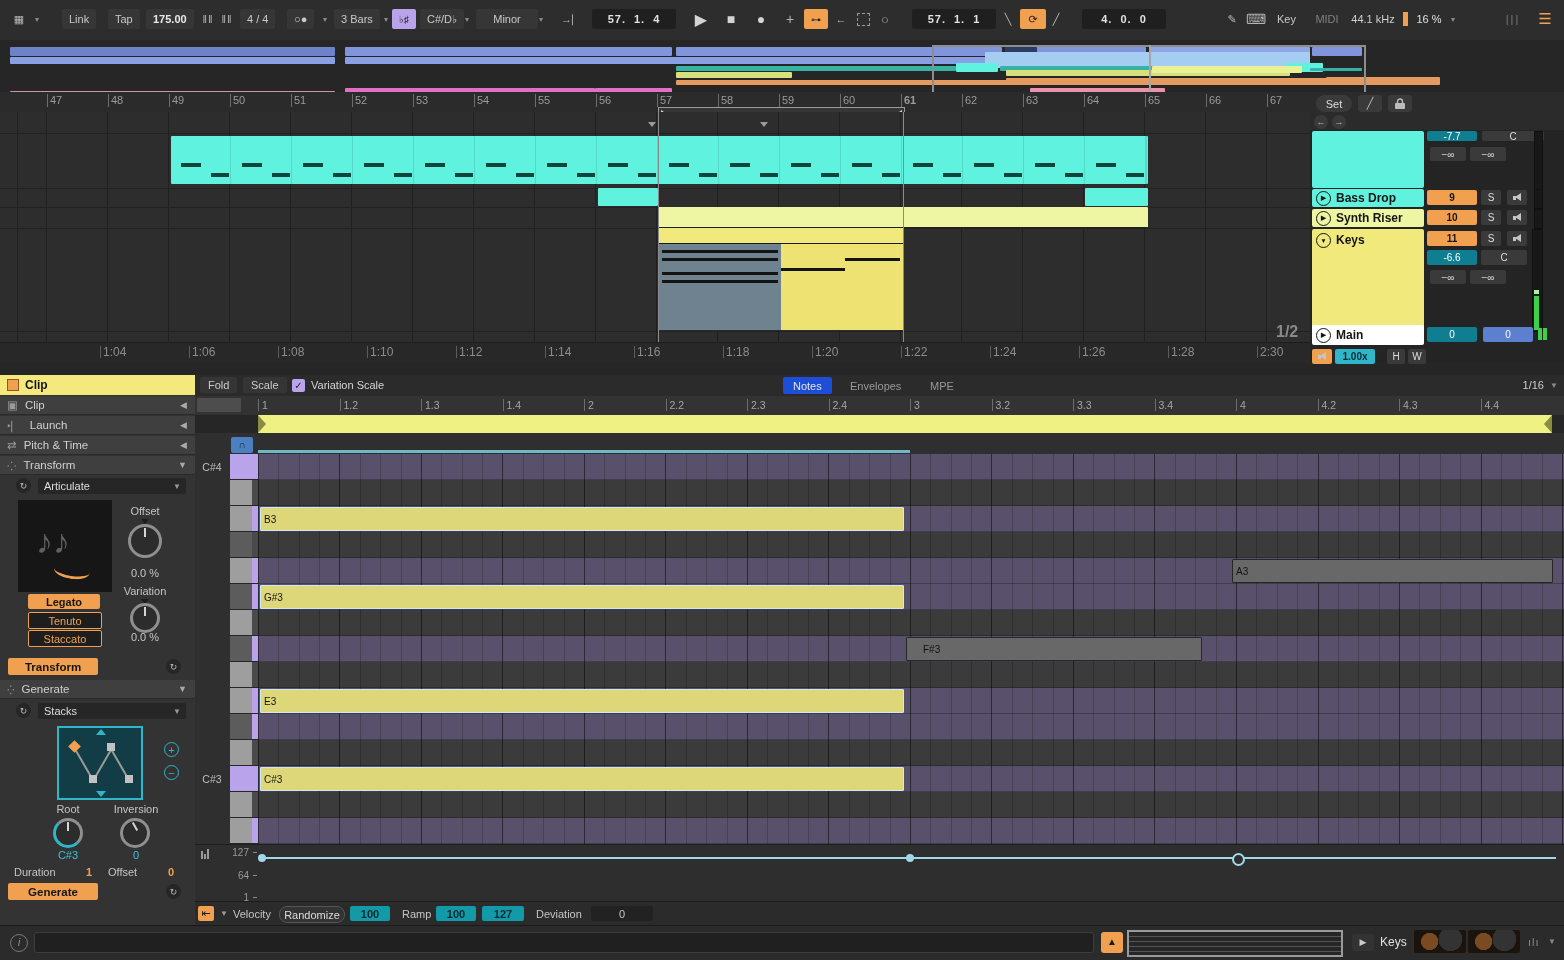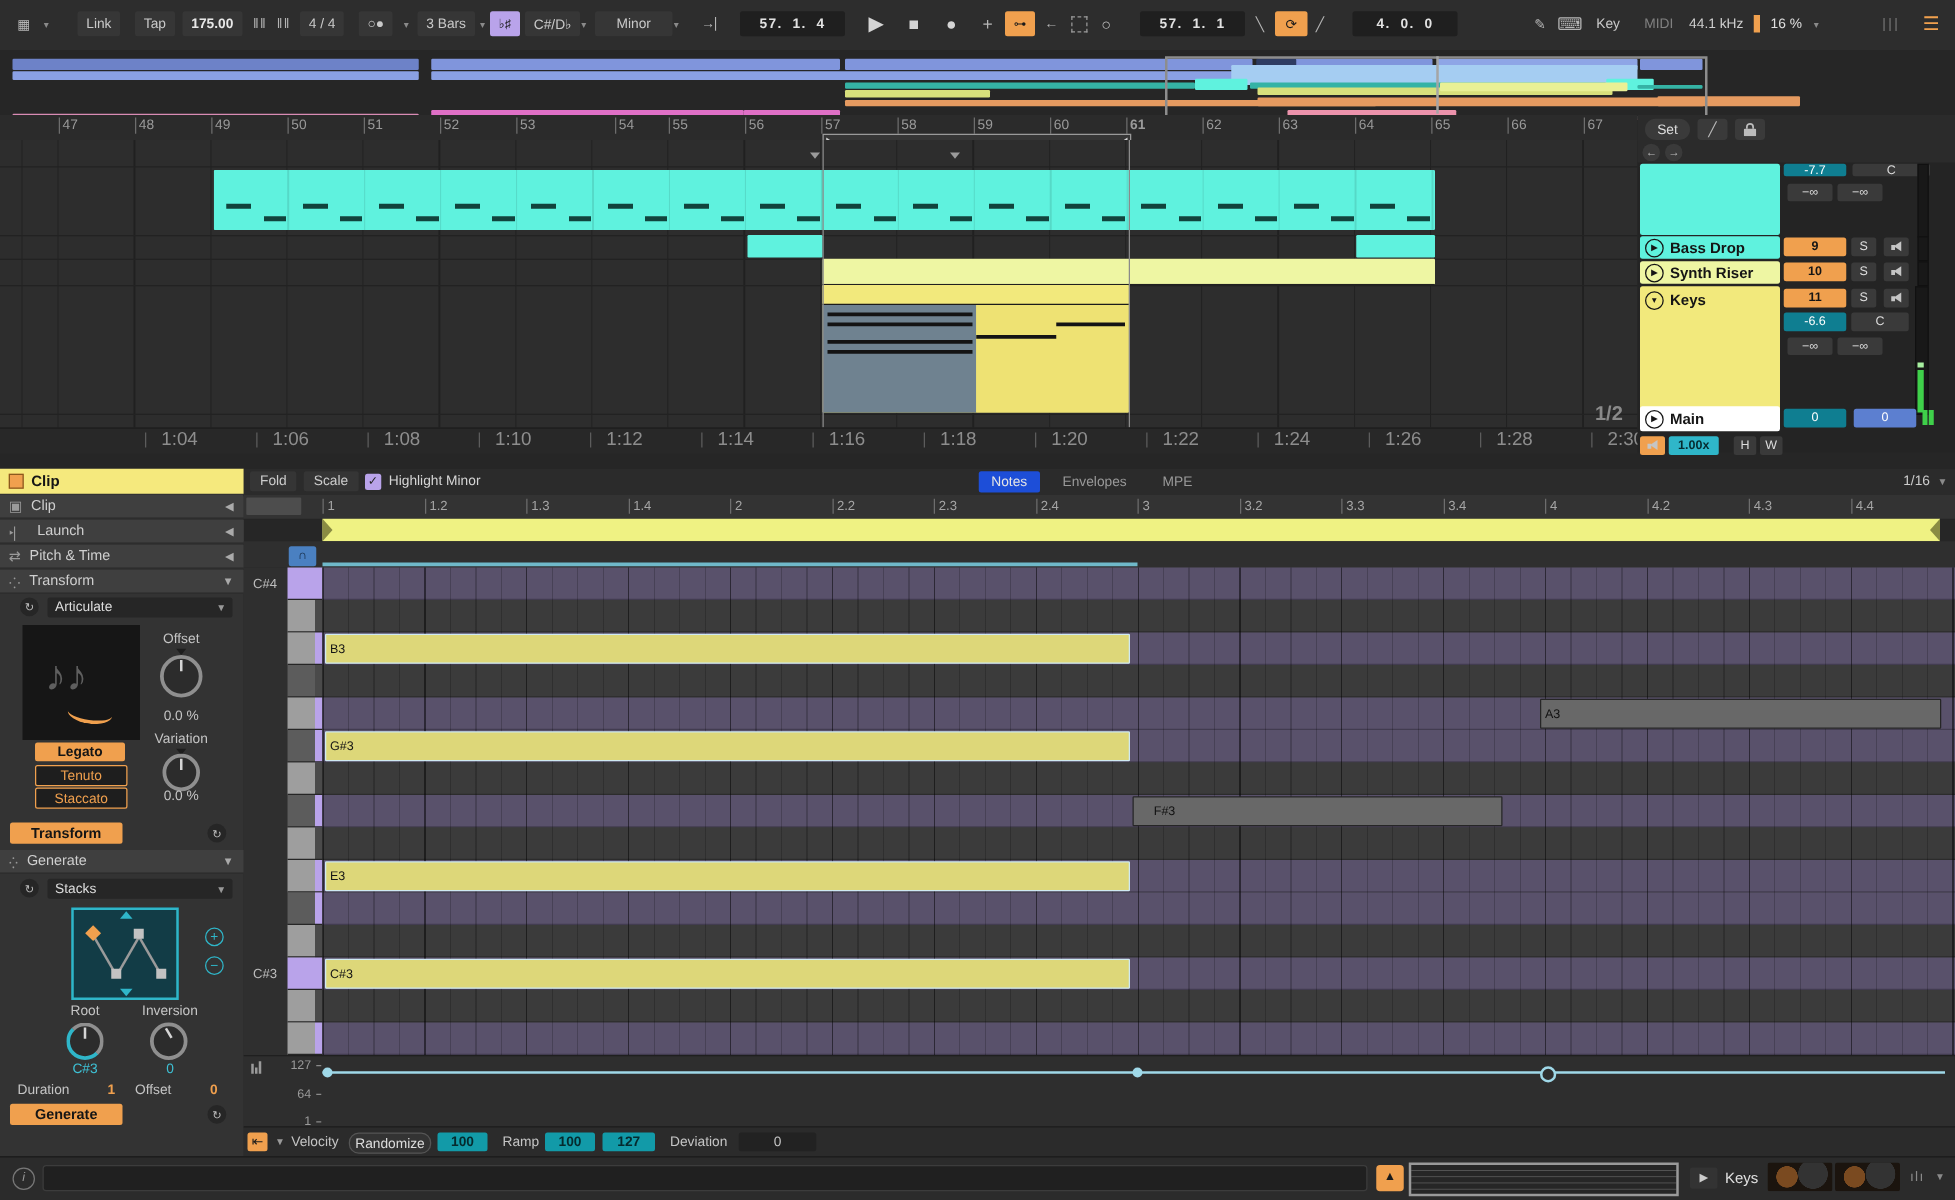--- a/index.html
+++ b/index.html
@@ -29,21 +29,21 @@
   .clip.cyan{background:#5ff2de;}
   .clip.pale{background:#eef6a3;border-bottom:1px solid #202020;}
   .clip.drums{background:#5ff2de;background-image:repeating-linear-gradient(90deg,rgba(0,0,0,.10) 0 1px,transparent 1px 61px);background-position:-2px 0;}
   .clip.drums::before{content:'';position:absolute;left:10px;right:0;top:27px;height:4px;
       background:repeating-linear-gradient(90deg,#11443d 0 20px,transparent 20px 61px);}
   .clip.drums::after{content:'';position:absolute;left:40px;right:0;top:37px;height:4px;
       background:repeating-linear-gradient(90deg,#11443d 0 18px,transparent 18px 61px);}
   .looplineV{position:absolute;top:0;width:1px;height:230px;background:#8a8a8a;}
   #arr-loopbrace{position:absolute;left:658px;top:107px;width:245px;height:12px;border:1px solid #9a9a9a;background:rgba(120,120,120,.15);}
   #arr-time-ruler{position:absolute;left:0;top:342px;width:1310px;height:20px;background:#282828;border-top:1px solid #1d1d1d;}
-  .tmlabel{position:absolute;top:3px;color:#8d8d8d;font-size:15px;border-left:1px solid #5c5c5c;padding-left:12px;line-height:12px;margin-left:16px;}
+  .tmlabel{position:absolute;top:3px;color:#8d8d8d;font-size:12px;border-left:1px solid #5c5c5c;padding-left:2px;line-height:12px;}
   
   #headers{position:absolute;left:1310px;top:92px;width:254px;height:270px;background:#242424;}
   #set-cluster{position:absolute;left:0;top:0;width:254px;height:38px;background:#2b2b2b;}
   .pill{background:#3a3a3a;border-radius:9px;color:#ddd;display:flex;align-items:center;justify-content:center;font-size:11px;}
   .sqbtn{background:#3a3a3a;border-radius:3px;color:#bbb;display:flex;align-items:center;justify-content:center;}
   .circbtn{background:#3a3a3a;border-radius:50%;color:#bbb;display:flex;align-items:center;justify-content:center;font-size:9px;}
   .hdr-name{position:absolute;left:2px;width:112px;display:flex;align-items:center;gap:5px;padding-left:4px;
      color:#151515;font-weight:bold;font-size:12px;border-radius:2px;box-sizing:border-box;}
   .pc{width:13px;height:13px;min-width:13px;border:1.3px solid #151515;border-radius:50%;display:flex;align-items:center;justify-content:center;font-size:6.5px;color:#151515;}
   .chip{position:absolute;font-size:10px;display:flex;align-items:center;justify-content:center;color:#ddd;background:#3a3a3a;border-radius:2px;}
@@ -222,21 +222,21 @@
   </div>
 
   <div id="bar-ruler">
       <div class="rlabel" style="left: 47px; top: 2px; color: rgb(154, 154, 154); position: absolute;">47</div>
       <div class="rlabel" style="left: 108px; top: 2px; color: rgb(154, 154, 154); position: absolute;">48</div>
       <div class="rlabel" style="left: 169px; top: 2px; color: rgb(154, 154, 154); position: absolute;">49</div>
       <div class="rlabel" style="left: 230px; top: 2px; color: rgb(154, 154, 154); position: absolute;">50</div>
       <div class="rlabel" style="left: 291px; top: 2px; color: rgb(154, 154, 154); position: absolute;">51</div>
       <div class="rlabel" style="left: 352px; top: 2px; color: rgb(154, 154, 154); position: absolute;">52</div>
       <div class="rlabel" style="left: 413px; top: 2px; color: rgb(154, 154, 154); position: absolute;">53</div>
-      <div class="rlabel" style="left: 492px; top: 2px; color: rgb(154, 154, 154); position: absolute;">54</div>
+      <div class="rlabel" style="left: 474px; top: 2px; color: rgb(154, 154, 154); position: absolute;">54</div>
       <div class="rlabel" style="left: 535px; top: 2px; color: rgb(154, 154, 154); position: absolute;">55</div>
       <div class="rlabel" style="left: 596px; top: 2px; color: rgb(154, 154, 154); position: absolute;">56</div>
       <div class="rlabel" style="left: 657px; top: 2px; color: rgb(154, 154, 154); position: absolute;">57</div>
       <div class="rlabel" style="left: 718px; top: 2px; color: rgb(154, 154, 154); position: absolute;">58</div>
       <div class="rlabel" style="left: 779px; top: 2px; color: rgb(154, 154, 154); position: absolute;">59</div>
       <div class="rlabel" style="left: 840px; top: 2px; color: rgb(154, 154, 154); position: absolute;">60</div>
       <div class="rlabel" style="left: 901px; top: 2px; color: rgb(154, 154, 154); position: absolute; font-weight: bold;">61</div>
       <div class="rlabel" style="left: 962px; top: 2px; color: rgb(154, 154, 154); position: absolute;">62</div>
       <div class="rlabel" style="left: 1023px; top: 2px; color: rgb(154, 154, 154); position: absolute;">63</div>
       <div class="rlabel" style="left: 1084px; top: 2px; color: rgb(154, 154, 154); position: absolute;">64</div>
@@ -480,21 +480,21 @@
     <span style="position:absolute;left:108px;top:491px;color:#c5c5c5">Offset</span>
     <span style="position:absolute;left:168px;top:491px;color:#f0a04e;font-weight:bold">0</span>
     <div class="bigbtn" style="top:508px">Generate</div>
     <div class="refbtn" style="left:166px;top:509px">↻</div>
   </div>
 
   <div id="ed-toolbar">
     <span class="edbtn" style="left:5px">Fold</span>
     <span class="edbtn" style="left:48px">Scale</span>
     <span style="position:absolute;left:97px;top:4px;width:13px;height:13px;background:#b9a3ea;border-radius:2px;color:#262626;font-size:10px;text-align:center;line-height:13px">✓</span>
-    <span style="position:absolute;left:116px;top:4px;color:#d5d5d5">Highlight Minor</span>
+    <span style="position:absolute;left:116px;top:4px;color:#d5d5d5">Variation Scale</span>
     <span class="edtab active" style="left:588px">Notes</span>
     <span class="edtab" style="left:645px">Envelopes</span>
     <span class="edtab" style="left:725px">MPE</span>
     <span style="position:absolute;right:20px;top:4px;color:#ccc">1/16</span>
     <span style="position:absolute;right:6px;top:6px;color:#8a8a8a;font-size:8px">▼</span>
   </div>
 
   <div id="ed-ruler">
     <div style="position:absolute;left:2px;top:2px;width:44px;height:14px;background:#4d4d4d;border-radius:1px"></div>
   <div style="left: 63px; top: 3px; color: rgb(165, 165, 165); border-left: 1px solid rgb(109, 109, 109); padding-left: 3px; line-height: 12px; font-size: 10.5px; position: absolute;">1</div>

